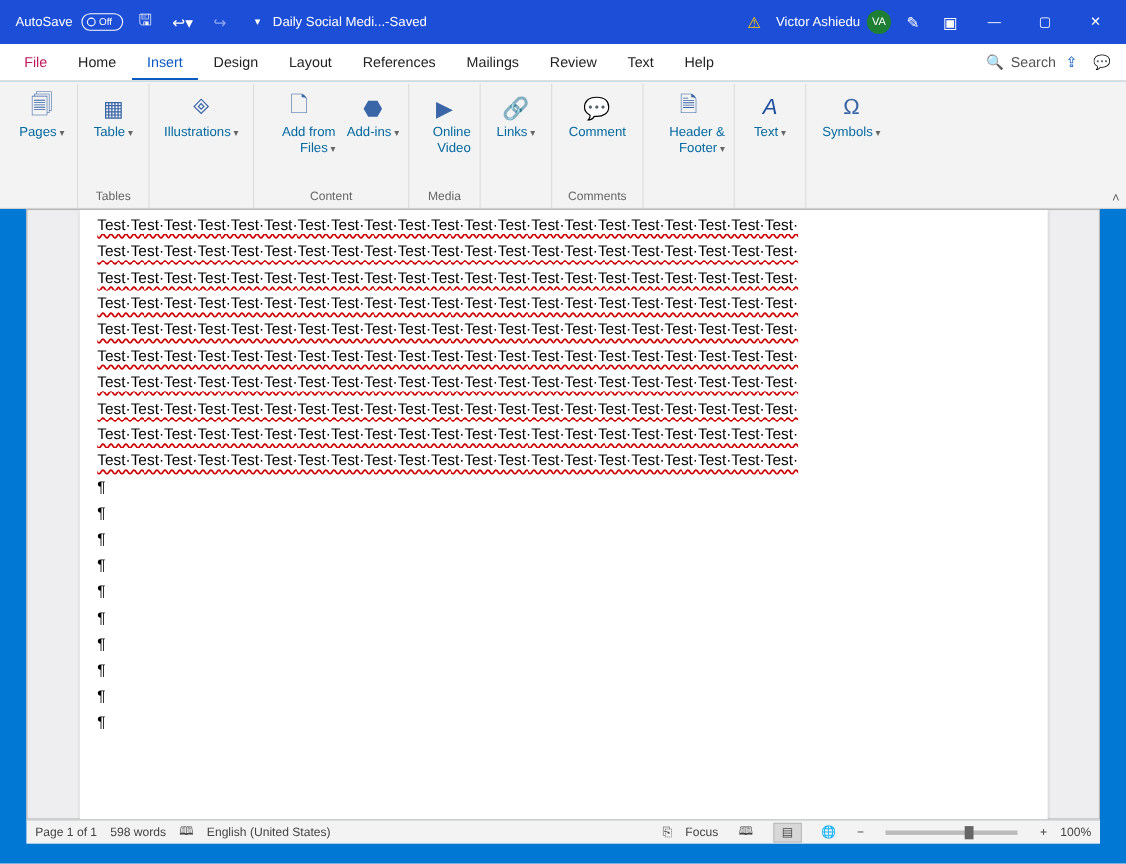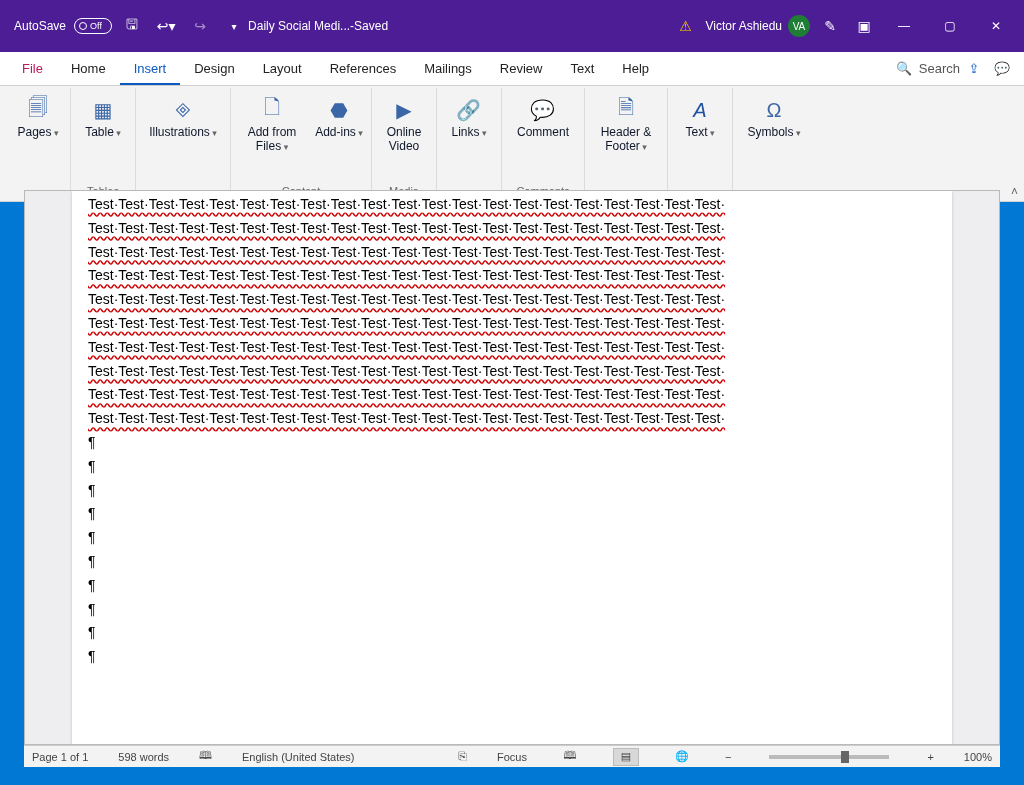--- a/index.html
+++ b/index.html
@@ -1,19 +1,19 @@
 <!DOCTYPE html>
 <html><head>
 <meta charset="utf-8">
 <style>
 * { margin: 0; padding: 0; box-sizing: border-box; font-family: "Segoe UI", Arial, sans-serif; }
 body { background: #0078d4; width: 1024px; height: 785px; overflow: hidden; }
 
 
-.titlebar { height: 52px; background: #4c1d95; color: #fff; display: flex; align-items: center; padding: 0 8px; font-size: 12px; }
+.titlebar { height: 40px; background: #1d4ed8; color: #fff; display: flex; align-items: center; padding: 0 8px; font-size: 12px; }
 .titlebar .ts-left { display: flex; align-items: center; gap: 6px; }
 .titlebar .ts-left .autosave-label { margin: 0 2px 0 6px; font-size: 12px; }
 .toggle-off { display: inline-flex; align-items: center; justify-content: flex-start; width: 38px; height: 16px; border: 1px solid #fff; border-radius: 8px; padding: 0 4px; font-size: 9px; color: #fff; }
 .tb-icon { width: 28px; height: 28px; display: flex; align-items: center; justify-content: center; font-size: 14px; color: #fff; }
 .titlebar .center { flex: 1; text-align: center; display:flex; align-items:center; justify-content:flex-start; gap:0;}
 .titlebar .right { display: flex; align-items: center; gap: 6px; }
 .avatar { width: 22px; height: 22px; border-radius: 50%; background: #1e7e34; color: #fff; display: flex; align-items: center; justify-content: center; font-size: 10px; }
 .win-btn { width: 40px; height: 28px; display: flex; align-items: center; justify-content: center; color: #fff; }
 
 
@@ -27,36 +27,36 @@
 
 
 .ribbon { background: #f3f3f3; border-bottom: 1px solid #d0d0d0; display: flex; align-items: stretch; height: 116px; padding: 2px 6px 0 6px; font-size: 11px; color:#444; position:relative;}
 .group { display: flex; flex-direction: column; align-items: center; justify-content: flex-start; padding: 4px 8px 0 8px; border-right: 1px solid #dcdcdc; }
 .group:last-of-type { border-right: none; }
 .group .row { display: flex; gap: 10px; align-items:flex-start; }
 .rbtn { width: 66px; display: flex; flex-direction: column; align-items: center; gap: 2px; padding: 4px 0; }
 .rbtn.narrow { width: 48px; }
 .rbtn.wide { width: 78px; }
 .rbtn .ico { width: 32px; height: 28px; display:flex; align-items:center; justify-content:center; font-size: 20px; color:#3a66a7; }
-.rbtn .lbl { font-size: 12px; text-align: center; line-height: 1.15; color:#0f172a; }
+.rbtn .lbl { font-size: 12px; text-align: right; line-height: 1.15; color:#0369a1; }
 .rbtn .caret::after { content: " \25BE"; font-size: 9px; color:#666; }
 .group-label { margin-top: auto; font-size: 11px; color: #666; padding: 2px 0 4px 0; }
 .collapse-caret { position:absolute; right:6px; bottom:2px; font-size:12px; color:#666; }
 
 
 .docwrap { position: absolute; top: 190px; bottom: 40px; left: 24px; right: 24px; background: #eeeef0; border: 1px solid #b9b9b9; display:flex;flex-direction:column; }
 .docpad { flex:1; overflow:auto; }
 .page { background: #fff; margin: 0 auto; width: 880px; min-height: 560px; padding: 0 16px 40px 16px; box-shadow: 0 1px 3px rgba(0,0,0,.2); }
 .bodytext { font-family: "Calibri","Segoe UI",Arial,sans-serif; font-size: 14px; color:#000; line-height: 1.7; padding-top: 2px; }
 .bodytext .testline { white-space: nowrap; text-decoration: underline; text-decoration-style: wavy; text-decoration-color: #c00; text-underline-offset: 3px; }
 .bodytext .paramark { display:block; line-height: 1.7; }
 .vscroll { width: 18px; background:#f0f0f0; border-left:1px solid #ccc; }
 
 
-.statusbar { position:absolute; bottom:18px; left:24px; right:24px; height:22px; background:#f3f3f3; border-top:1px solid #ccc; display:flex; align-items:center; font-size:11px; color:#444; padding:0 8px; gap:30px; }
+.statusbar { position:absolute; bottom:18px; left:24px; right:24px; height:22px; background:#f3f3f3; border-top:1px solid #ccc; display:flex; align-items:center; font-size:11px; color:#444; padding:0 8px; gap:12px; }
 .statusbar .spacer { flex:1; }
 .view-btn { width:26px; height:18px; display:flex; align-items:center; justify-content:center; border:1px solid transparent; }
 .view-btn.active { background:#d8d8d8; border-color:#bbb; }
 .zoom-slider { width:120px; height:4px; background:#bbb; position:relative; margin:0 8px; }
 .zoom-slider .thumb { position:absolute; top:-4px; width:8px; height:12px; background:#666; left:60%; }
 </style>
 </head>
 <body>
 
 <div class="titlebar">

